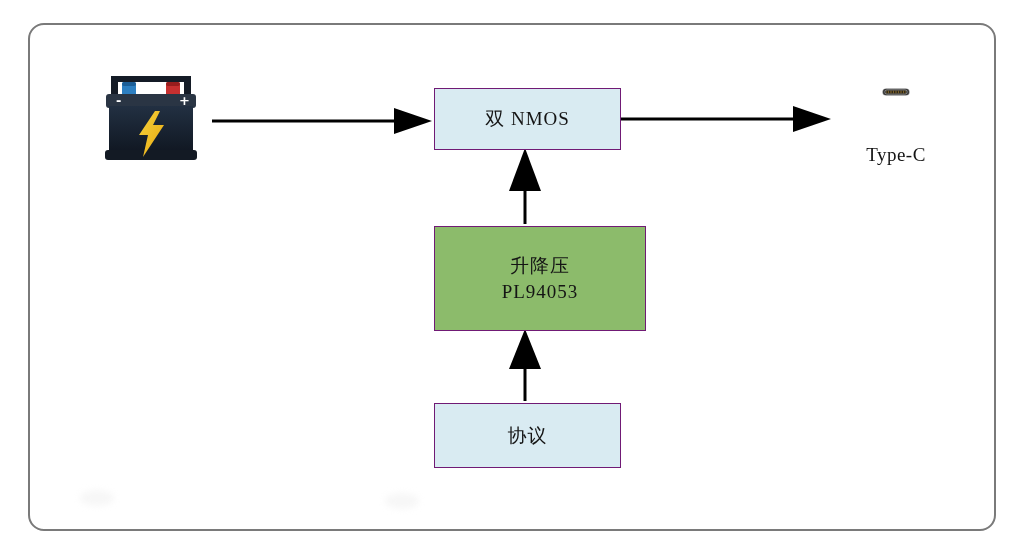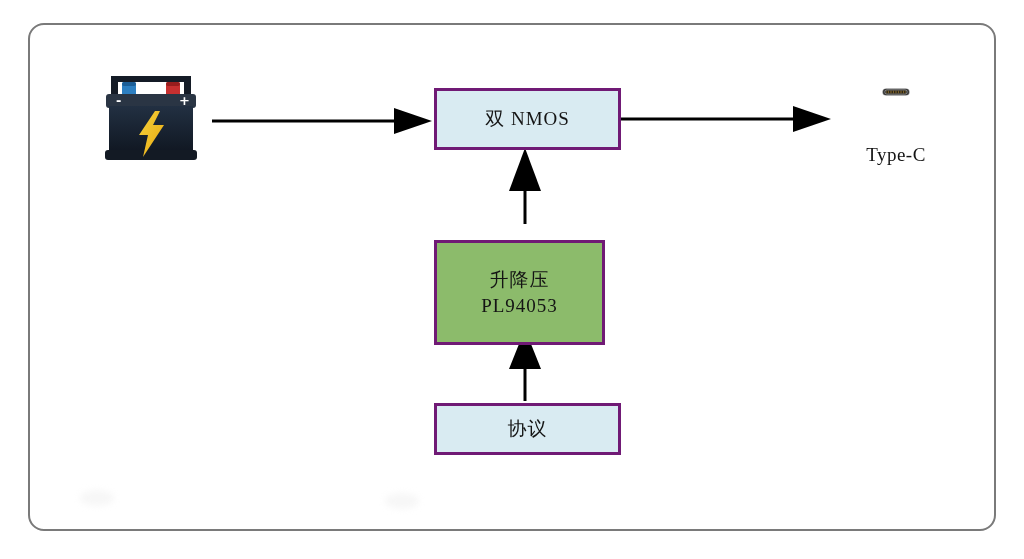--- a/index.html
+++ b/index.html
@@ -15,34 +15,34 @@
     border: 2px solid #7a7a7a;
     border-radius: 16px;
     background: #ffffff;
   }
   .arrows-layer {
     position: absolute; left: -2px; top: -2px;
     width: 968px; height: 508px;
   }
   .node-box {
     position: absolute;
-    border: 3px solid #701a75;
+    border: 1px solid #701a75;
     display: flex; flex-direction: column;
     align-items: center; justify-content: center;
     text-align: center;
     color: #141414;
     font-size: 19px;
     line-height: 26px;
     letter-spacing: 1px;
   }
   .light-box { background: #d9ebf2; }
   .green-box { background: #8cbb6b; }
   .box-nmos     { left: 404px; top: 63px;  width: 187px; height: 62px; }
-  .box-buck     { left: 404px; top: 201px; width: 171px; height: 105px; margin-top: 14px; }
-  .box-protocol { left: 404px; top: 378px; width: 187px; height: 52px; }
+  .box-buck     { left: 404px; top: 201px; width: 212px; height: 105px; }
+  .box-protocol { left: 404px; top: 378px; width: 187px; height: 65px; }
   .battery-wrap {
     position: absolute; left: 68px; top: 42px;
     width: 106px; height: 98px;
   }
   .typec-wrap {
     position: absolute; left: 810px; top: 63px;
     width: 112px; height: 78px;
     display: flex; flex-direction: column; align-items: center; gap: 40px;
   }
   .typec-label {

